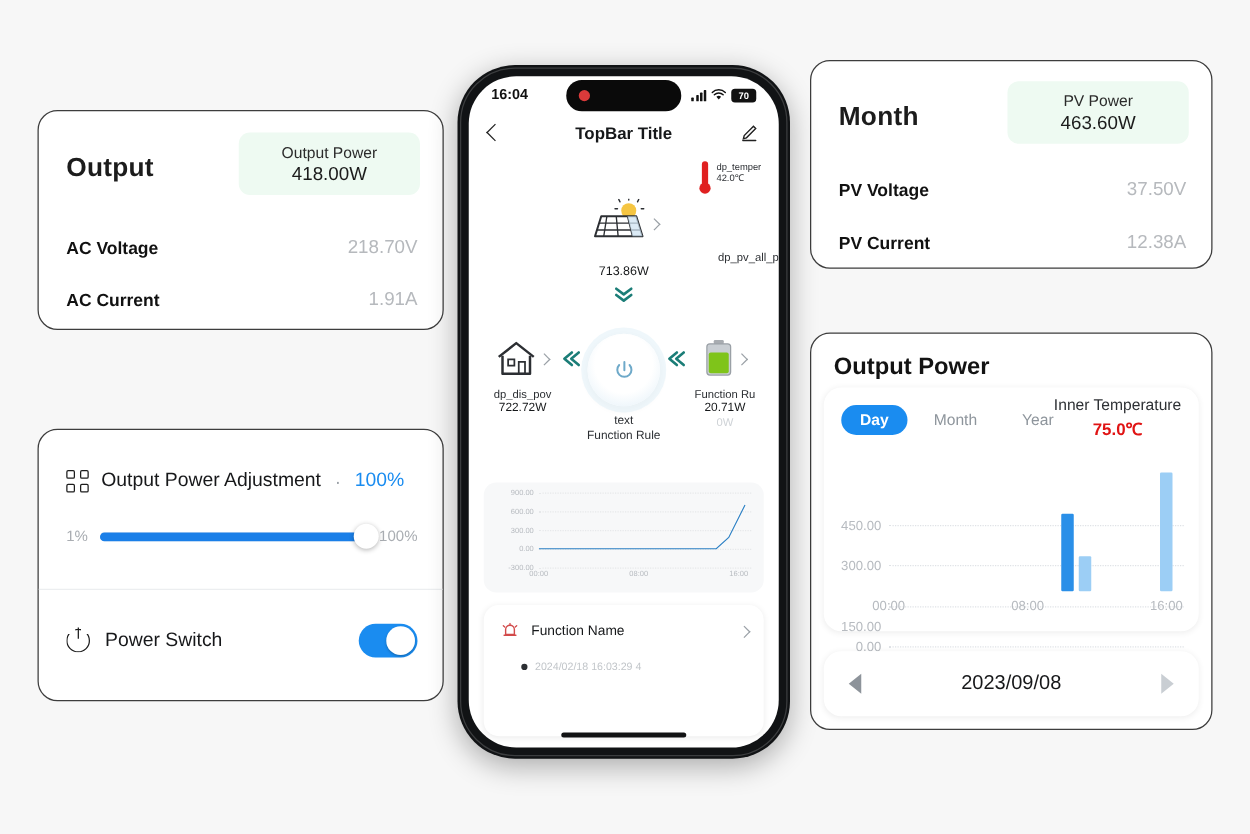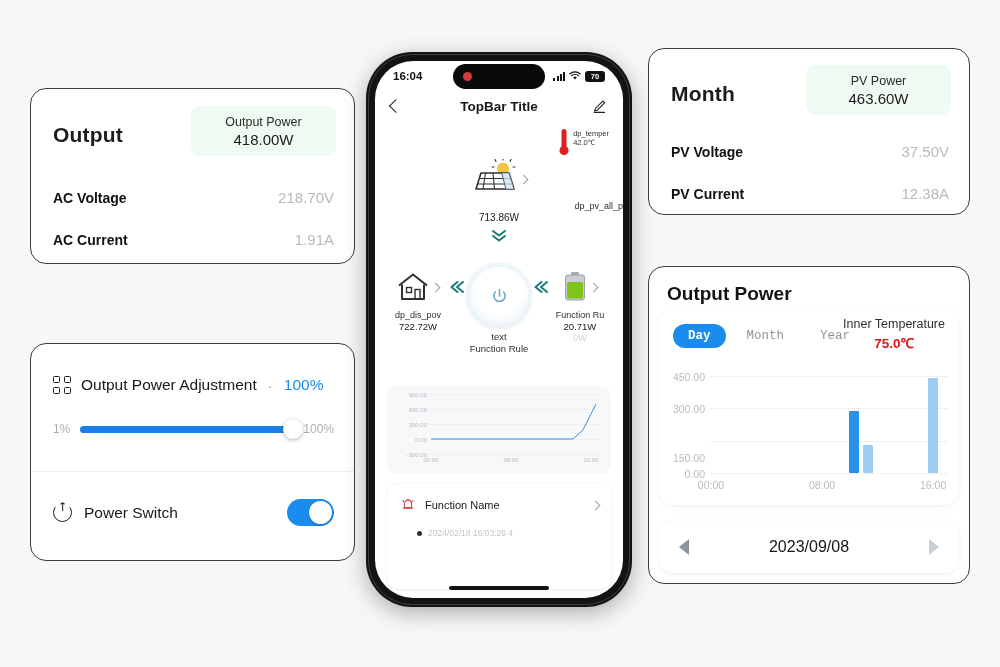--- a/index.html
+++ b/index.html
@@ -117,38 +117,39 @@
     position: absolute; left: 18px; top: 16px;
     font-size: 19px; font-weight: 700; color: #131313;
   }
   .chart-panel {
     position: absolute; left: 10px; right: 10px; top: 43px; height: 195px;
     background: #fff; border-radius: 14px;
     box-shadow: 0 1px 5px rgba(0,0,0,.07);
   }
   .seg-tabs {
     position: absolute; left: 14px; top: 14px;
-    display: flex; align-items: center; gap: 6px; font-family: Liberation Mono, monospace;
+    display: flex; align-items: center; gap: 6px;
   }
   .seg-tab {
     font-size: 12.5px; color: #8e959c;
     padding: 5px 15px; border-radius: 13px;
   }
   .seg-tab.active { background: #1a8cf0; color: #fff; font-weight: 600; }
   .temp-box {
     position: absolute; right: 14px; top: 7px; text-align: center;
   }
   .temp-box .tb-label { font-size: 12.5px; color: #2e3135; }
   .temp-box .tb-value { font-size: 13.5px; color: #e01414; font-weight: 700; margin-top: 3px; }
 
   .plot { position: absolute; left: 0; right: 0; top: 58px; bottom: 0; }
   .plot-grid { position: absolute; left: 52px; right: 12px; top: 8px; bottom: 32px; }
   .gridline {
     position: absolute; left: 0; right: 0; height: 0;
     border-top: 1px dotted #dfe2e6;
+    margin-top: 44px;
   }
   .ytick {
     position: absolute; right: calc(100% + 6px); transform: translateY(-50%);
     font-size: 10.5px; color: #b7bbc0; white-space: nowrap;
   }
   .xtick {
     position: absolute; top: calc(100% + 6px); transform: translateX(-50%);
     font-size: 10.5px; color: #b7bbc0; white-space: nowrap;
   }
   .bar { position: absolute; bottom: 0; border-radius: 1px; }

